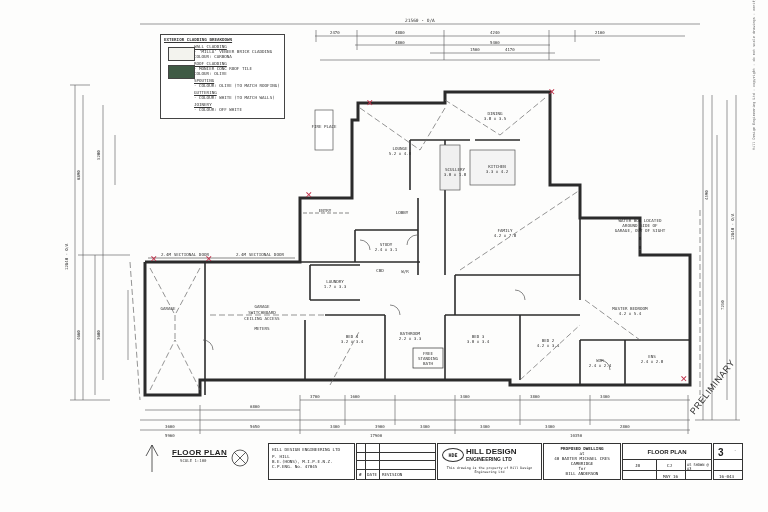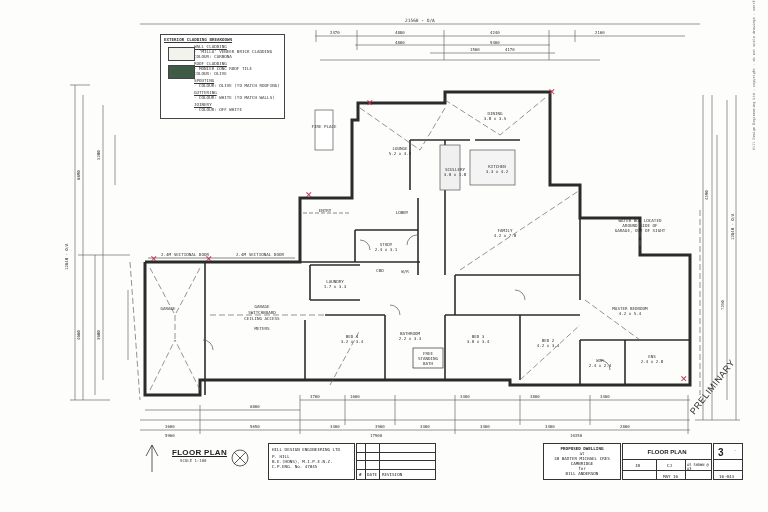--- a/index.html
+++ b/index.html
@@ -288,20 +288,26 @@
 <div class="tb" style="left:356px;width:80px;">
   <div style="position:absolute;left:0;right:0;top:8px;border-top:1px solid #333"></div>
   <div style="position:absolute;left:0;right:0;top:16px;border-top:1px solid #333"></div>
   <div style="position:absolute;left:0;right:0;top:25px;border-top:1px solid #333"></div>
   <div style="position:absolute;left:8px;top:0;bottom:0;border-left:1px solid #333"></div>
   <div style="position:absolute;left:22px;top:0;bottom:0;border-left:1px solid #333"></div>
   <div style="position:absolute;left:2px;top:28px">#</div>
   <div style="position:absolute;left:10px;top:28px">DATE</div>
   <div style="position:absolute;left:25px;top:28px">REVISION</div>
 </div>
+<div class="tb" style="left:437px;width:105px;padding:2px;">
+  <div style="position:absolute;left:4px;top:4px;width:20px;height:12px;border:1.5px solid #333;border-radius:50%;font-size:5px;font-weight:bold;text-align:center;line-height:12px;">HDE</div>
+  <div style="position:absolute;left:28px;top:3px;font-family:'Liberation Sans',sans-serif;font-weight:bold;font-size:8px;">HILL DESIGN</div>
+  <div style="position:absolute;left:28px;top:12px;font-family:'Liberation Sans',sans-serif;font-weight:bold;font-size:5px;">ENGINEERING LTD</div>
+  <div style="position:absolute;left:4px;top:22px;font-size:3.3px;width:95px;text-align:center;">This drawing is the property of Hill Design Engineering Ltd</div>
+</div>
 <div class="tb" style="left:543px;width:78px;text-align:center;padding-top:2px;">
   <div style="font-weight:bold">PROPOSED DWELLING</div>
   <div>at</div>
   <div>40 BAXTER MICHAEL CRES</div>
   <div>CAMBRIDGE</div>
   <div>for</div>
   <div>BILL ANDERSON</div>
 </div>
 <div class="tb" style="left:622px;width:90px;">
   <div style="position:absolute;left:0;right:0;top:15px;border-top:1px solid #333"></div>

